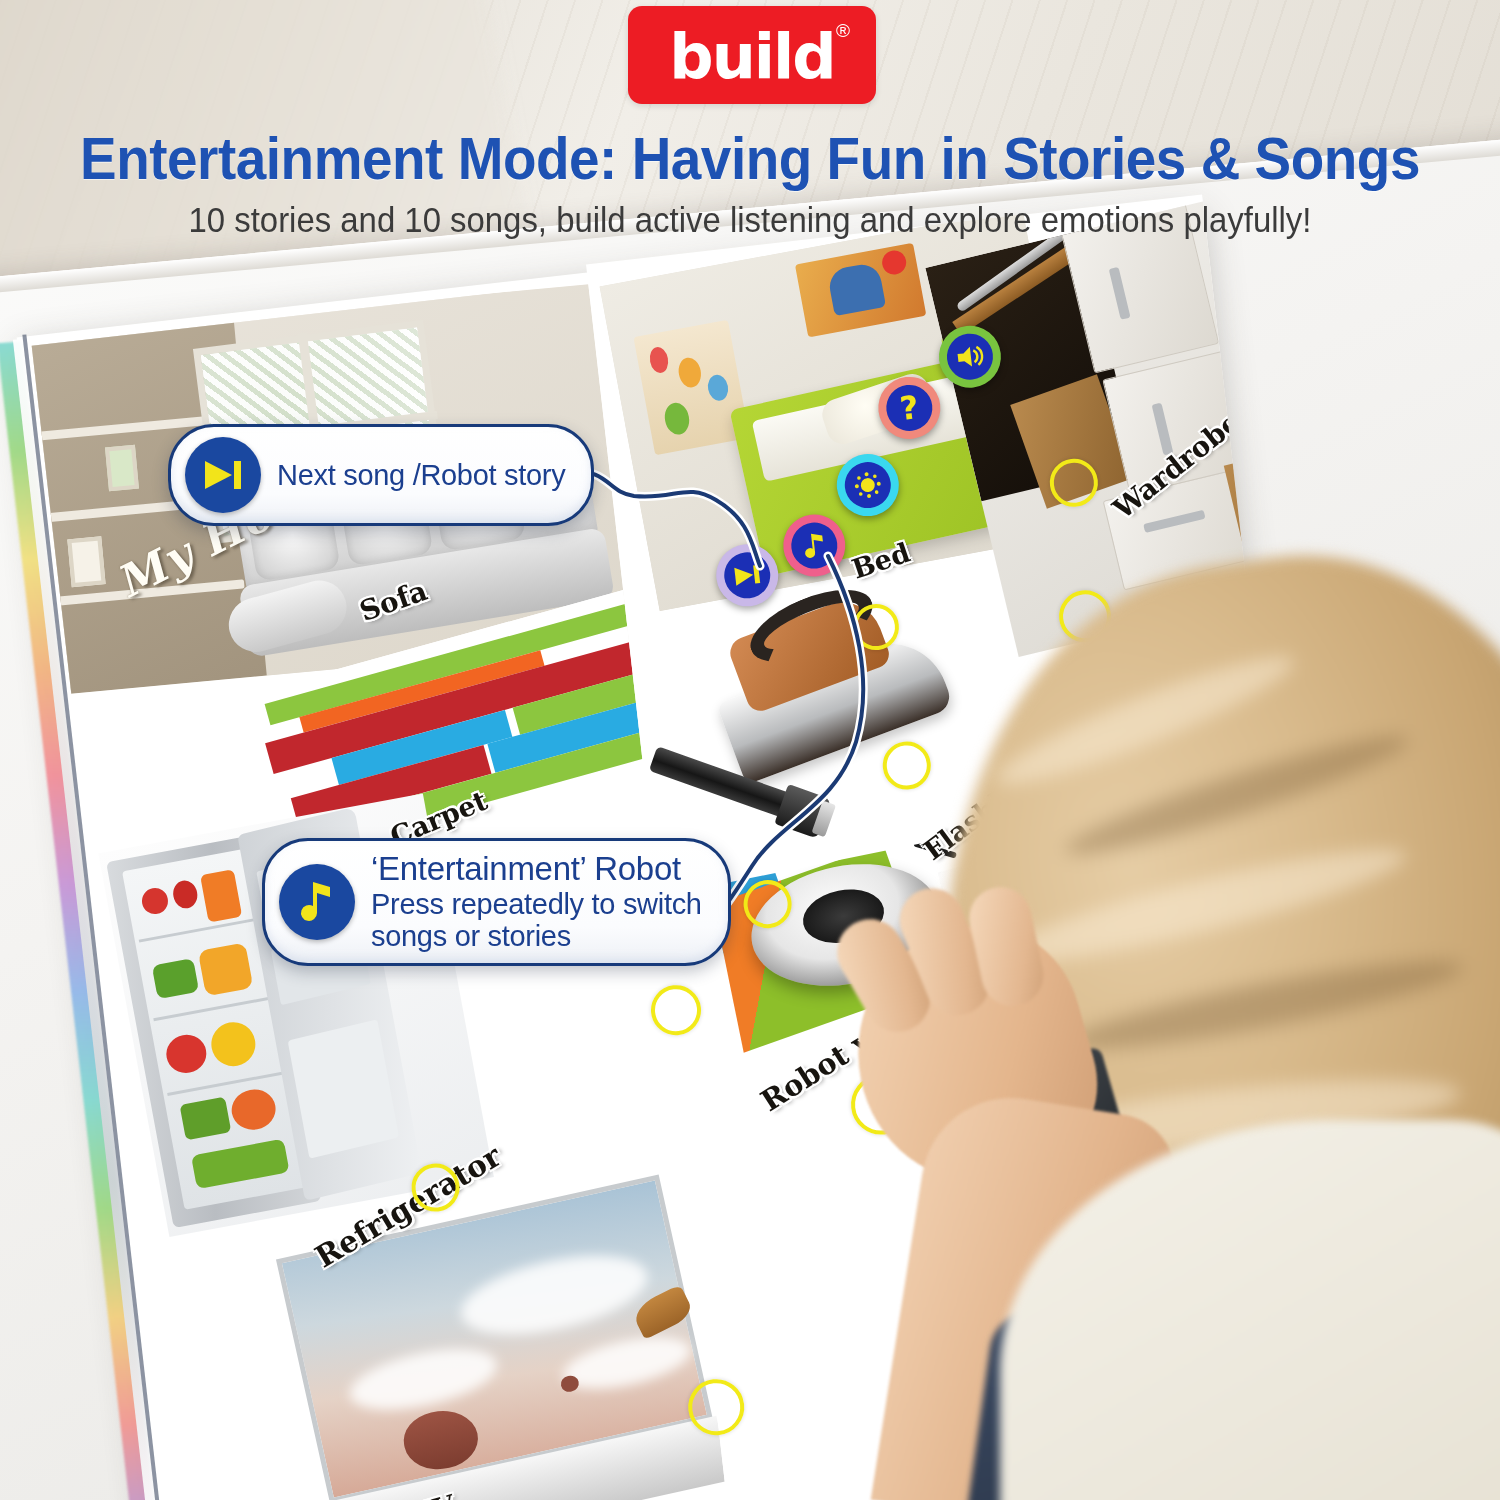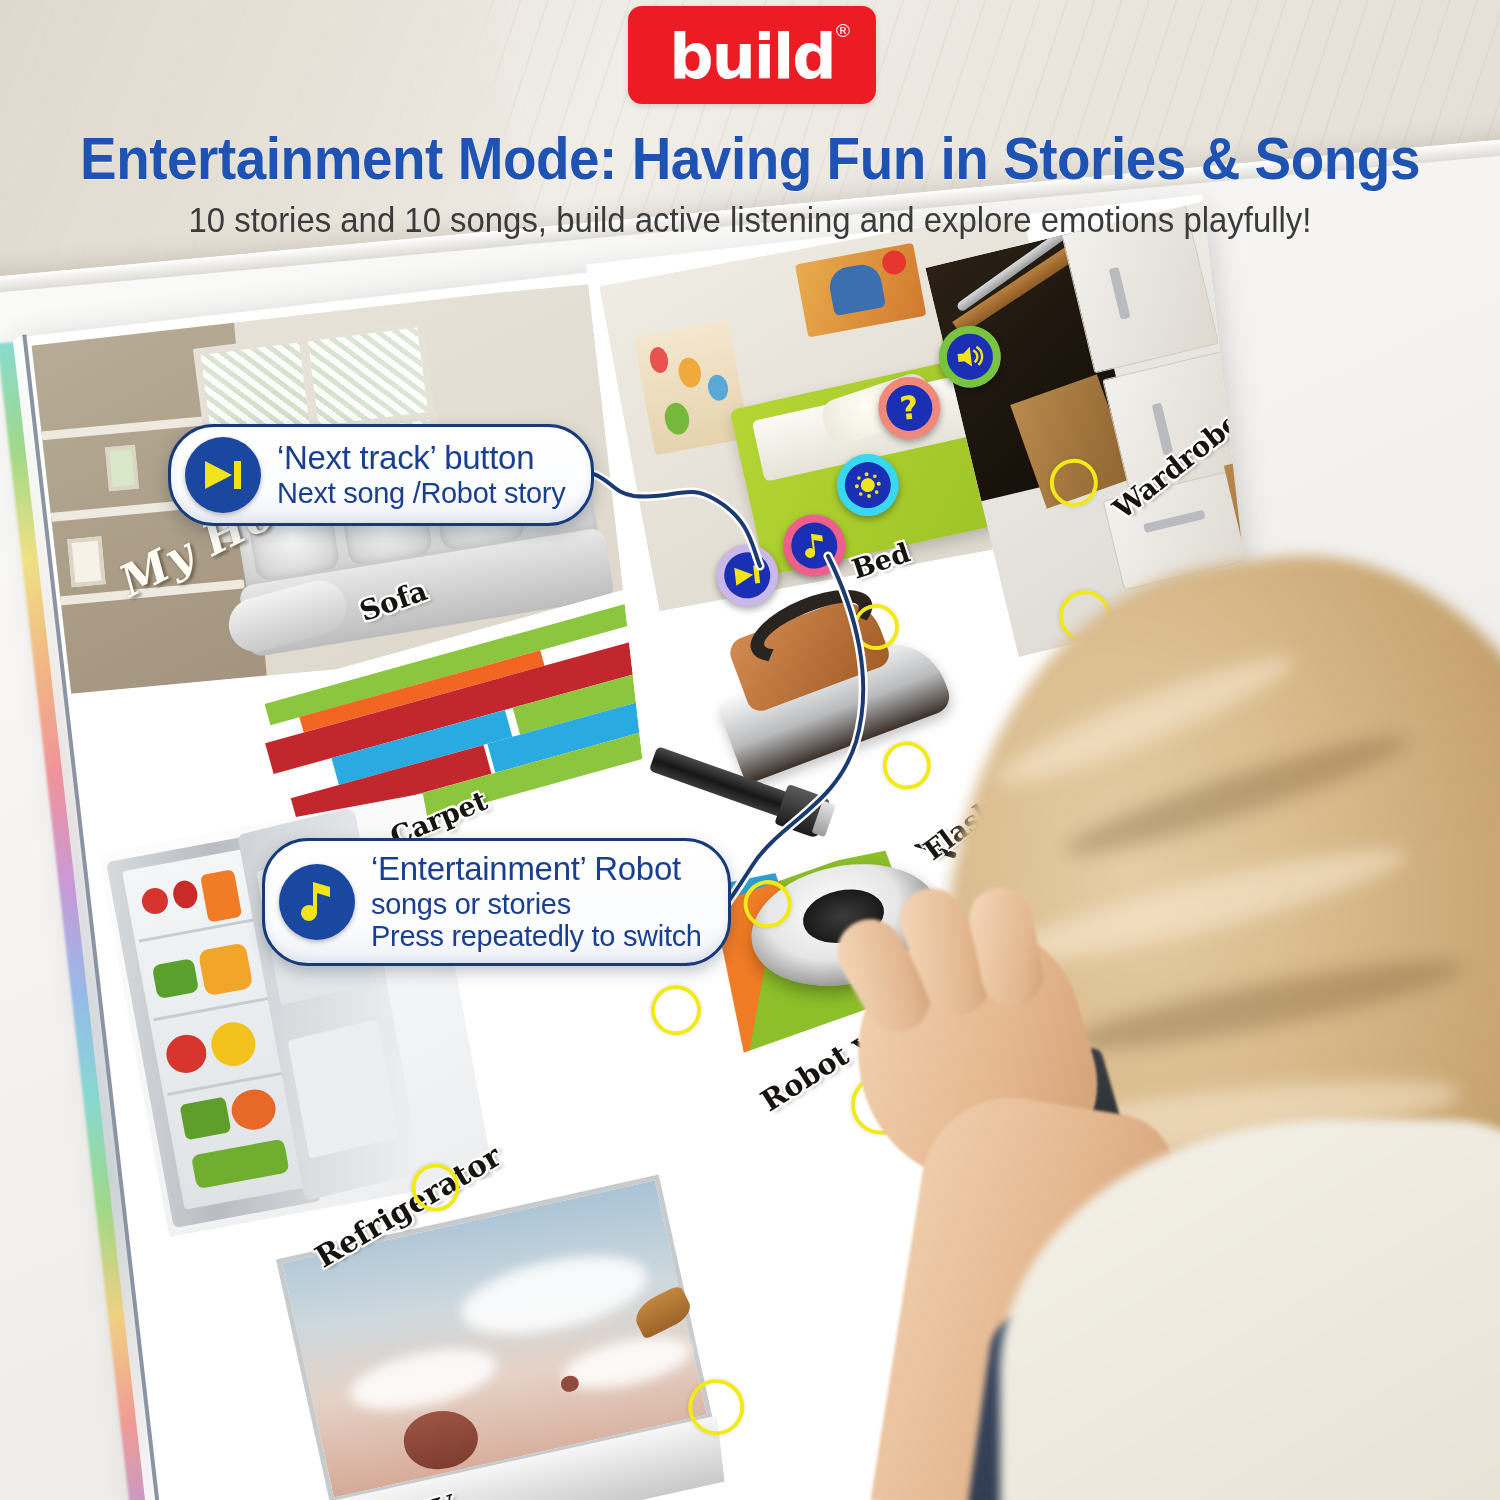--- a/index.html
+++ b/index.html
@@ -802,35 +802,34 @@
 </svg>
 
 <div class="callout" id="callout1">
   <div class="circle">
     <svg width="46" height="36" viewBox="0 0 46 36">
       <polygon points="5,4 32,18 5,32" fill="#f2e41a"></polygon>
       <rect x="34" y="4" width="7" height="28" fill="#f2e41a"></rect>
     </svg>
   </div>
   <div class="txt">
-    <div class="t1">‘Next track’ button</div>
     <div class="t2">Next song /Robot story</div>
   </div>
 </div>
 
 <div class="callout" id="callout2">
   <div class="circle">
     <svg width="42" height="48" viewBox="0 0 42 48">
       <path d="M17 4 L34 9 L34 19 L21 15 L21 35 A8 8 0 1 1 17 28 Z" fill="#f2e41a"></path>
     </svg>
   </div>
   <div class="txt">
     <div class="t1">‘Entertainment’ Robot</div>
+    <div class="t2">Press repeatedly to switch</div>
     <div class="t2">songs or stories</div>
-    <div class="t2">Press repeatedly to switch</div>
   </div>
 </div>
 
 <div id="child">
   <div id="shoulder"></div>
   <div id="bluecloth"></div>
   <div id="head">
     <div class="strand" style="left:80px;  top:120px; width:320px; height:46px; transform:rotate(-14deg);"></div>
     <div class="strandd" style="left:140px; top:210px; width:360px; height:40px; transform:rotate(-10deg);"></div>
     <div class="strand" style="left:60px;  top:310px; width:420px; height:50px; transform:rotate(-6deg);"></div>

